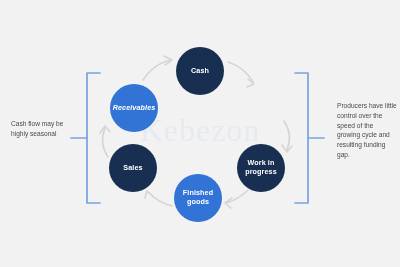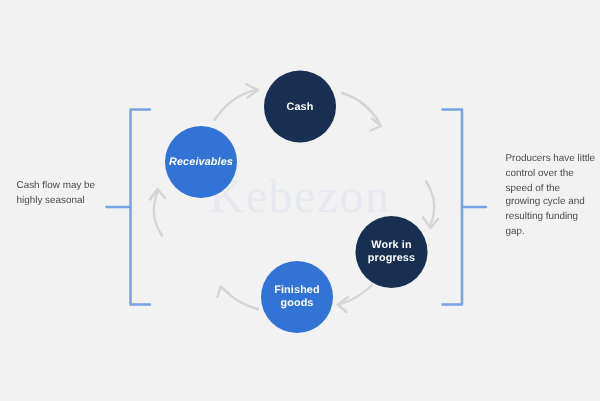--- a/index.html
+++ b/index.html
@@ -144,20 +144,25 @@
     </div>
   </div>
 
   <div class="node node-navy" style="left:237px; top:144px; width:48px; height:48px;">
     <div>
       <span>Work in</span>
       <span>progress</span>
     </div>
   </div>
 
+  <div class="node node-navy" style="left:109px; top:144px; width:48px; height:48px;">
+    <div>
+      <span>Sales</span>
+    </div>
+  </div>
 
   <div class="node node-blue" style="left:110px; top:84px; width:48px; height:48px;font-style:italic;">
     <div>
       <span>Receivables</span>
     </div>
   </div>
 
   <div class="caption caption-left">Cash flow may be highly seasonal</div>
 
   <div class="caption caption-right">Producers have little control over the speed of the growing cycle and resulting funding gap.</div>

